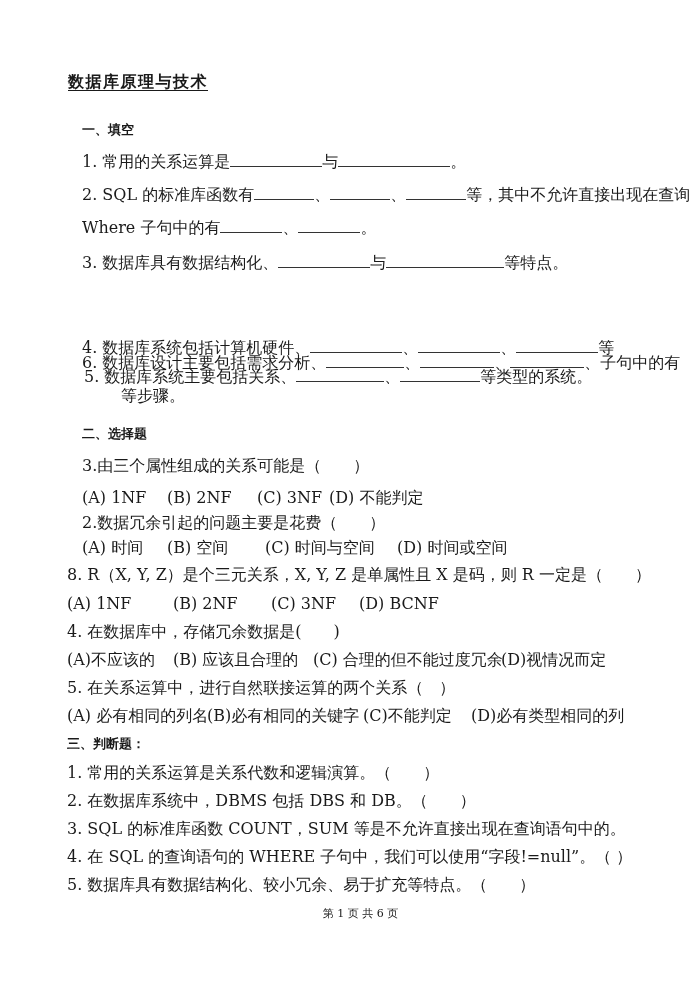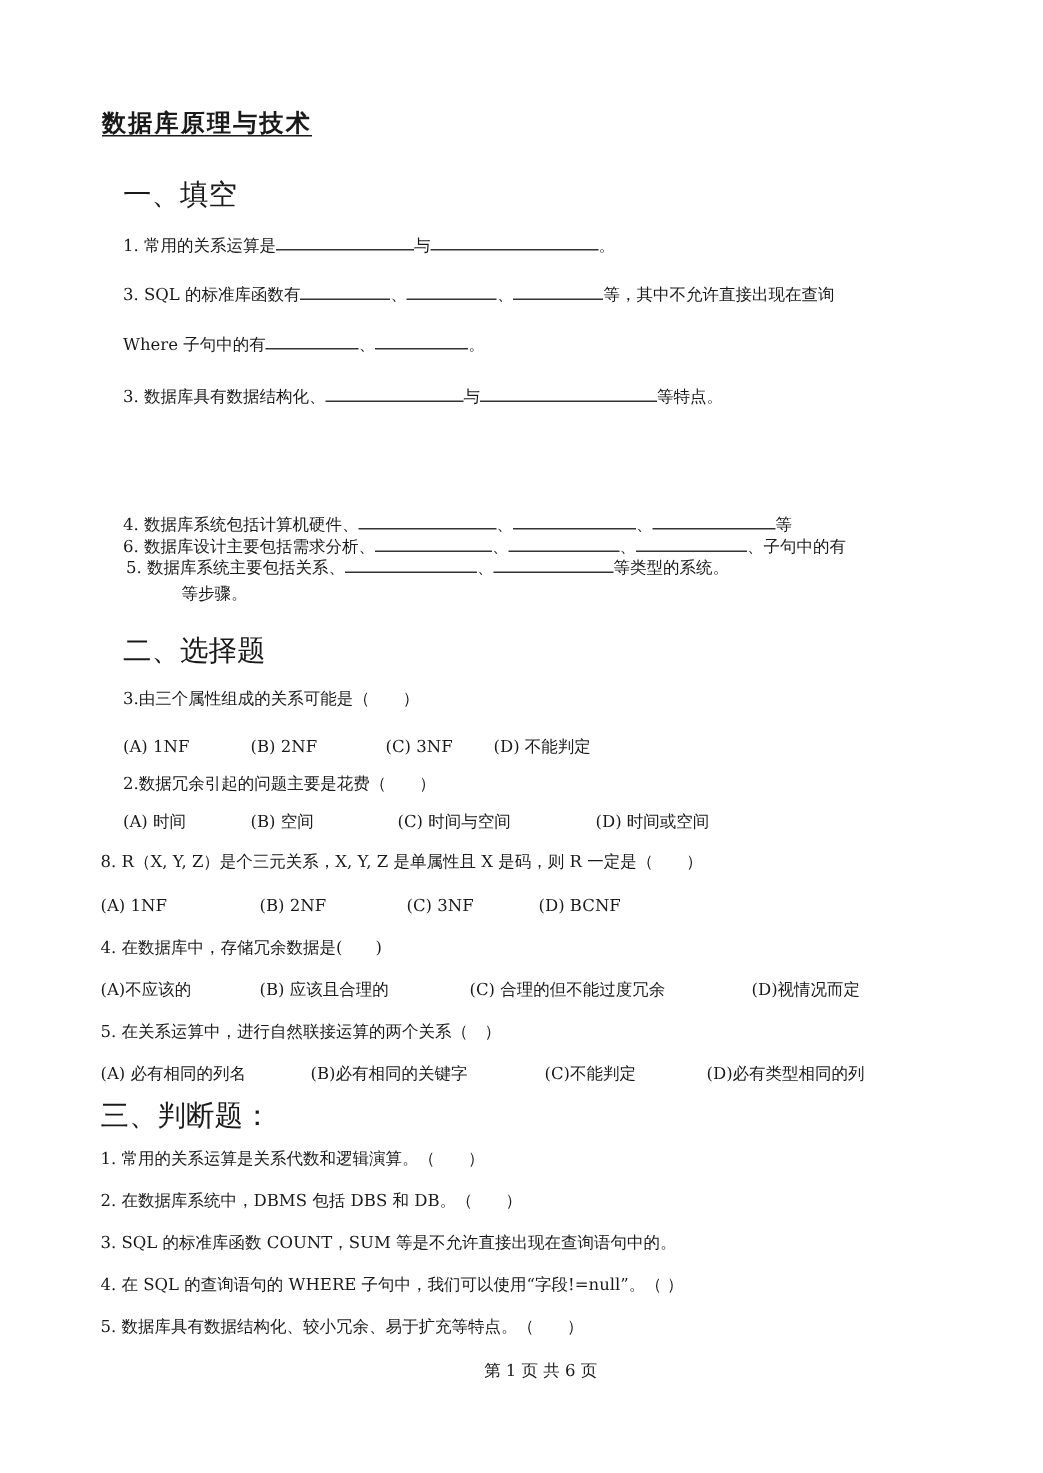--- a/index.html
+++ b/index.html
@@ -1,52 +1,52 @@
 <!DOCTYPE html>
 <html><head>
   <meta charset="utf-8">
   <style>
     html, body { margin: 0; padding: 0; background: #ffffff; }
     body {
       width: 695px; height: 982px; position: relative; overflow: hidden;
       font-family: "DejaVu Serif", "Liberation Serif", serif;
       color: #1a1a1a;
     }
-    .line { position: absolute; white-space: nowrap; font-size: 11px; line-height: 16px; }
+    .line { position: absolute; white-space: nowrap; font-size: 16px; line-height: 16px; }
     .title {
       position: absolute; left: 68px; top: 72px;
       font-family: "DejaVu Sans", "Liberation Sans", sans-serif;
       font-weight: bold; font-size: 16px; letter-spacing: 1.5px;
       text-decoration: underline; text-underline-offset: 3px;
     }
     .section {
       position: absolute;
       font-family: "DejaVu Sans", "Liberation Sans", sans-serif;
-      font-weight: normal; font-size: 19px; line-height: 18px;
+      font-weight: bold; font-size: 13px; line-height: 18px;
     }
     .blank {
       display: inline-block; border-bottom: 1px solid #333; height: 12px;
       vertical-align: baseline;
     }
     .opt { display: inline-block; }
     .footer { position: absolute; left: 0; width: 695px; top: 906px; text-align: center; font-size: 11px; margin-left: 13px; }
   </style>
 </head>
 <body>
 
 <div class="title">数据库原理与技术</div>
 
 <div class="section" style="left:82px; top:121px;">一、填空</div>
 
 <div class="line" style="left:82px; top:154px;">
   <span>1. 常用的关系运算是</span><span class="blank" style="width:92px"></span><span>与</span><span class="blank" style="width:112px"></span><span>。</span>
 </div>
 
 <div class="line" style="left:82px; top:187px;">
-  <span>3. SQL 的标准库函数有</span><span class="blank" style="width:60px"></span><span>、</span><span class="blank" style="width:60px"></span><span>、</span><span class="blank" style="width:60px"></span><span>等，其中不允许直接出现在查询</span>
+  <span>2. SQL 的标准库函数有</span><span class="blank" style="width:60px"></span><span>、</span><span class="blank" style="width:60px"></span><span>、</span><span class="blank" style="width:60px"></span><span>等，其中不允许直接出现在查询</span>
 </div>
 <div class="line" style="left:82px; top:220px;">
   <span>Where 子句中的有</span><span class="blank" style="width:62px"></span><span>、</span><span class="blank" style="width:62px"></span><span>。</span>
 </div>
 
 <div class="line" style="left:82px; top:255px;">
   <span>3. 数据库具有数据结构化、</span><span class="blank" style="width:92px"></span><span>与</span><span class="blank" style="width:118px"></span><span>等特点。</span>
 </div>
 
 <div class="line" style="left:82px; top:300px;margin-top:40px;">

